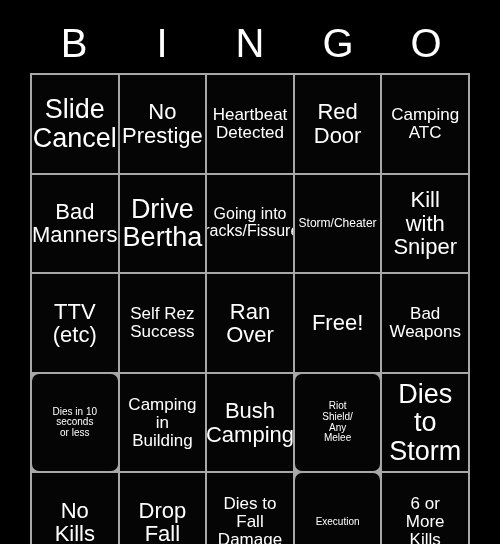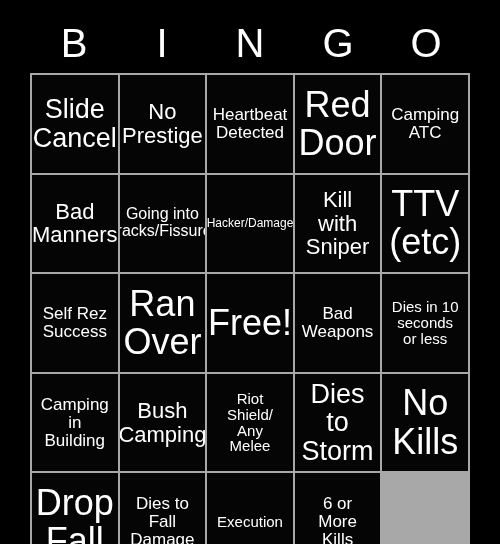--- a/index.html
+++ b/index.html
@@ -68,25 +68,25 @@
     justify-content: center;
     text-align: center;
     padding: 2px 3px;
     box-sizing: border-box;
     overflow: hidden;
     line-height: 1.06;
     white-space: pre-line;
   }
 
   
-  .fs-xxl { font-size: 36px; }
+  .fs-xxl { font-size: 22px; }
   .fs-xl  { font-size: 27px; }
   .fs-lg  { font-size: 22px; }
   .fs-md  { font-size: 17px; }
-  .fs-sm  { font-size: 15px; }
+  .fs-sm  { font-size: 10px; border-radius: 7px; }
   .fs-xs  { font-size: 12px; }
   .fs-xxs { font-size: 16px; }
 </style>
 </head>
 <body>
 
 <div id="bingo-card" style="background: rgb(0, 0, 0);">
 
   <div id="header-row">
     <div class="header-letter">B</div>
@@ -103,23 +103,25 @@
 Prestige</div>
     <div class="bingo-cell fs-md">Heartbeat
 Detected</div>
     <div class="bingo-cell fs-xxl">Red
 Door</div>
     <div class="bingo-cell fs-md">Camping
 ATC</div>
 
     <div class="bingo-cell fs-lg">Bad
 Manners</div>
+    <div class="bingo-cell fs-xl">Drive
+Bertha</div>
     <div class="bingo-cell fs-xxs">Going into
 Cracks/Fissures</div>
-    <div class="bingo-cell fs-xs">Hacker/Damage</div>
+    <div class="bingo-cell fs-xs">Storm/Cheater</div>
     <div class="bingo-cell fs-lg">Kill
 with
 Sniper</div>
 
     <div class="bingo-cell fs-xxl">TTV
 (etc)</div>
     <div class="bingo-cell fs-md">Self Rez
 Success</div>
     <div class="bingo-cell fs-xxl">Ran
 Over</div>

